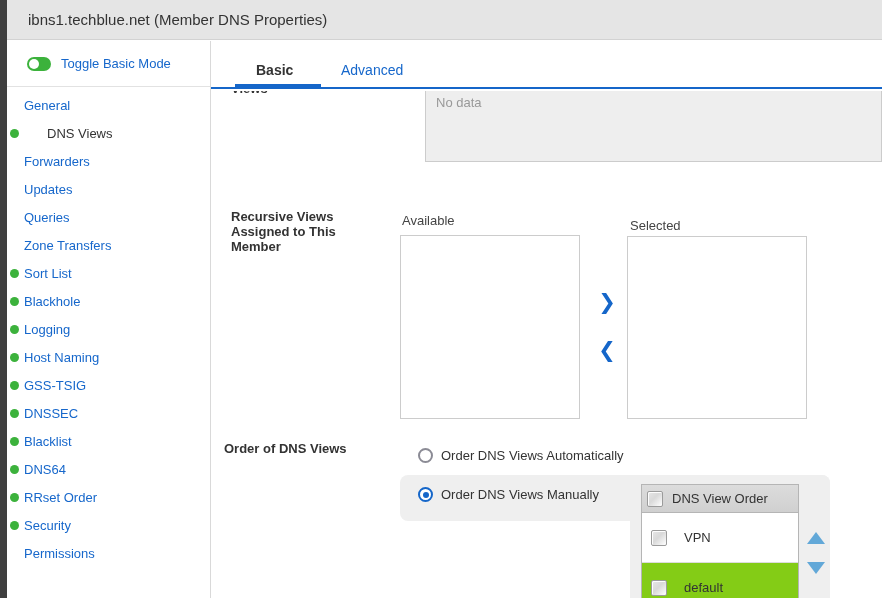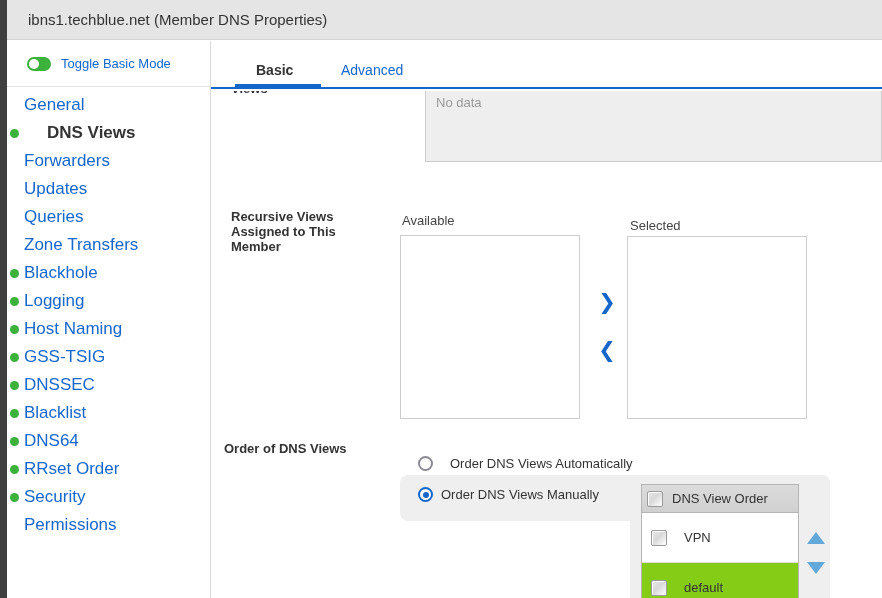--- a/index.html
+++ b/index.html
@@ -30,23 +30,23 @@
     position:relative; flex:0 0 auto;
   }
   .toggle-pill .knob {
     position:absolute; left:2px; top:2px; width:10px; height:10px;
     border-radius:50%; background:#fff;
   }
   .toggle-row .lbl { margin-left:10px; font-size:13px; color:#1667cb; }
   .nav { padding-top:4px; }
   .nav-item {
     position:relative; height:28px; display:flex; align-items:center;
-    padding-left:17px; font-size:17px; color:#1667cb; cursor:pointer;
-  }
-  .nav-item.selected { color:#333; font-weight:bold;padding-left:40px; }
+    padding-left:17px; font-size:13px; color:#1667cb; cursor:pointer;
+  }
+  .nav-item.selected { color:#333; font-weight:normal;padding-left:40px; }
   .nav-item .dot {
     position:absolute; left:3px; top:50%; margin-top:-4.5px;
     width:9px; height:9px; border-radius:50%; background:#3cb23c;
   }
   
   .main { position:absolute; left:211px; top:41px; right:0; bottom:0; background:#fff; }
   .tabbar {
     position:relative; height:48px; border-bottom:2px solid #1566c9;
     display:flex; align-items:center;
   }
@@ -76,21 +76,21 @@
   .chev {
     position:absolute; left:385px; width:22px; height:24px;
     font-family:"DejaVu Sans", sans-serif;
     font-size:21px; font-weight:bold; color:#1566c9; cursor:pointer;
     line-height:24px; text-align:center;
   }
   .chev.right { top:199px; }
   .chev.left  { top:247px; }
   .order-label { position:absolute; left:13px; top:350px; }
   .radio-row { position:absolute; display:flex; align-items:center; }
-  .radio-auto { left:207px; top:365px;gap:9px; }
+  .radio-auto { left:207px; top:357px; }
   .radio-manual { left:207px; top:396px; }
   .radio {
     width:15px; height:15px; border:2px solid #8b8b95; border-radius:50%;
     background:#fff; flex:0 0 auto; cursor:pointer; position:relative;
   }
   .radio.checked { border-color:#1566c9; }
   .radio.checked::after {
     content:""; position:absolute; left:2.5px; top:2.5px; width:6px; height:6px;
     border-radius:50%; background:#1566c9;
   }
@@ -166,20 +166,24 @@
         <span>Updates</span>
       </div>
     <div class="nav-item">
         <span>Queries</span>
       </div>
     <div class="nav-item">
         <span>Zone Transfers</span>
       </div>
     <div class="nav-item">
         <span class="dot"></span>
+        <span>Sort List</span>
+      </div>
+    <div class="nav-item">
+        <span class="dot"></span>
         <span>Blackhole</span>
       </div>
     <div class="nav-item">
         <span class="dot"></span>
         <span>Logging</span>
       </div>
     <div class="nav-item">
         <span class="dot"></span>
         <span>Host Naming</span>
       </div>

